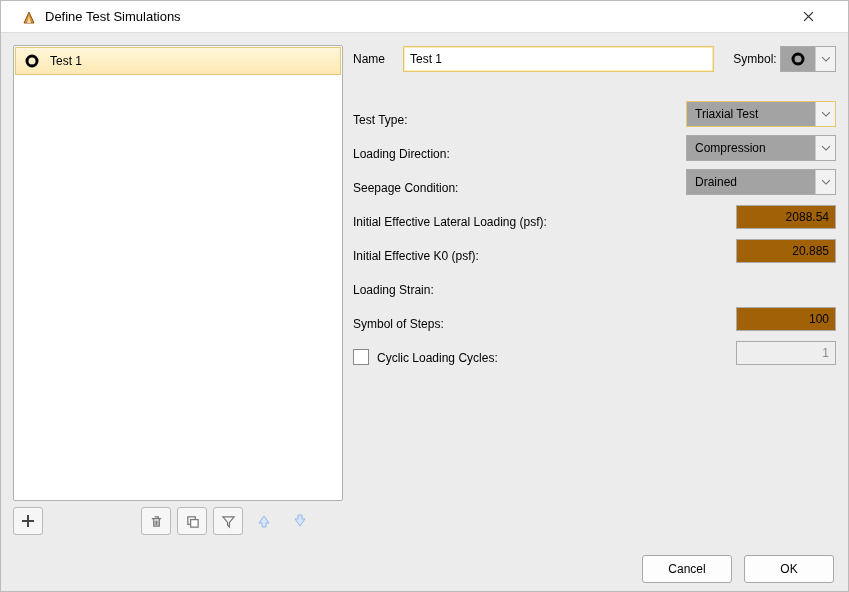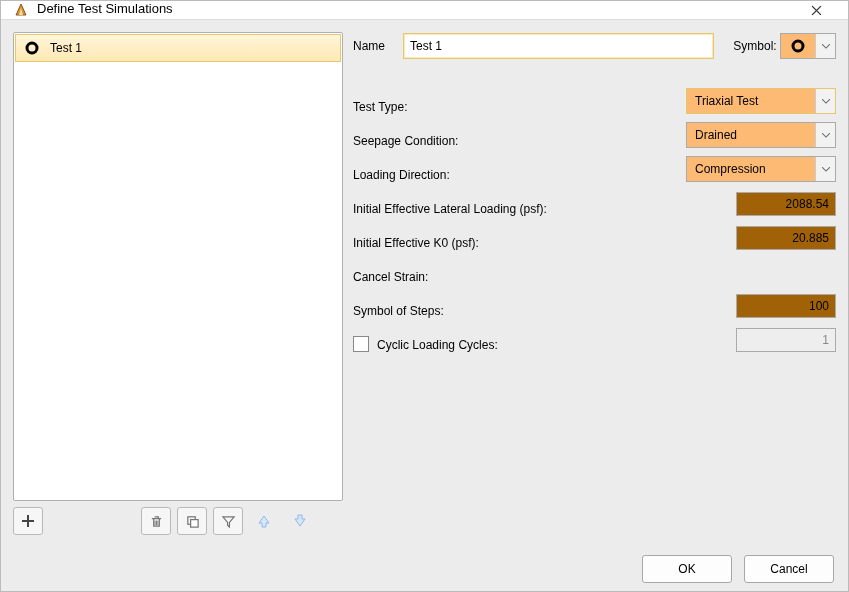--- a/index.html
+++ b/index.html
@@ -7,21 +7,21 @@
     margin: 0; padding: 0;
     width: 849px; height: 592px;
     font-family: "Segoe UI", Tahoma, sans-serif;
     font-size: 12px;
     background: #fff;
     color: #000;
     overflow: hidden;
   }
   .window { width: 849px; height: 592px; border: 1px solid #bbb; display:flex; flex-direction:column; }
   .titlebar {
-    height: 19px; display:flex; padding: 0 12px; border-bottom:1px solid #ddd;
+    height: 32px; display:flex; align-items:center; padding: 0 20px; border-bottom:1px solid #ddd;
   }
   .titlebar .appicon { width:16px; height:16px; margin-right:8px; }
   .titlebar .title { font-size:13px; flex:0 0 auto; }
   .titlebar .spacer { flex:1; }
   .titlebar .close { width:40px; height:100%; display:flex; align-items:center; justify-content:center; cursor:pointer; }
 
   .body { flex:1; display:flex; flex-direction:column; background:#ececec; }
   .main { flex:1; display:flex; padding:12px; gap:10px; min-height:0; }
   .left { width:330px; display:flex; flex-direction:column; }
   .listbox {
@@ -59,21 +59,21 @@
     border:1px solid #e6c76e; box-shadow: inset 0 0 0 1px #ffe9b4;
   }
   input.num {
     height:24px; width:100px; border:1px solid #aaa; background:#a16207; padding:0 6px; font:inherit; text-align:right;
   }
   input.num:disabled { background:#eee; color:#888; }
   .select {
     display:flex; align-items:stretch; border:1px solid #aaa; background:#fff; height:26px;
   }
   .select.highlight { border-color:#e6c76e; }
-  .select .val { flex:1; padding:0 8px; display:flex; align-items:center; background:#fdba74; }
+  .select .val { flex:1; padding:0 8px; display:flex; align-items:center; background:#a3a3a3; }
   .select .arrow {
     width:20px; display:flex; align-items:center; justify-content:center; background:#f2f2f2; border-left:1px solid #ccc; cursor:pointer;
   }
   .select.small .val { justify-content:center; }
   .symholder { display:flex; align-items:center; justify-content:center; width:28px; }
 
   .form .prop { display:flex; align-items:flex-end; height:34px; }
   .form .prop .plab { flex:1; }
   .form .prop .pctl { flex:0 0 auto; }
   .form .prop .pctl.select { width:150px; }
@@ -192,70 +192,70 @@
               <span class="val">Triaxial Test</span>
               <span class="arrow">
                   <svg viewBox="0 0 10 6" width="8" height="5">
                     <path d="M0 0 L5 5 L10 0" fill="none" stroke="#666" stroke-width="1.3"></path>
                   </svg>
                 </span>
             </div>
           </div>
 
           <div class="prop">
+            <span class="plab">Loading Direction:</span>
+            <div class="pctl select">
+              <span class="val">Compression</span>
+              <span class="arrow">
+                  <svg viewBox="0 0 10 6" width="8" height="5">
+                    <path d="M0 0 L5 5 L10 0" fill="none" stroke="#666" stroke-width="1.3"></path>
+                  </svg>
+                </span>
+            </div>
+          </div>
+
+          <div class="prop">
             <span class="plab">Seepage Condition:</span>
             <div class="pctl select">
               <span class="val">Drained</span>
               <span class="arrow">
                   <svg viewBox="0 0 10 6" width="8" height="5">
                     <path d="M0 0 L5 5 L10 0" fill="none" stroke="#666" stroke-width="1.3"></path>
                   </svg>
                 </span>
             </div>
           </div>
 
           <div class="prop">
-            <span class="plab">Loading Direction:</span>
-            <div class="pctl select">
-              <span class="val">Compression</span>
-              <span class="arrow">
-                  <svg viewBox="0 0 10 6" width="8" height="5">
-                    <path d="M0 0 L5 5 L10 0" fill="none" stroke="#666" stroke-width="1.3"></path>
-                  </svg>
-                </span>
-            </div>
-          </div>
-
-          <div class="prop">
             <span class="plab">Initial Effective Lateral Loading (psf):</span>
             <span class="pctl"><input class="num" value="2088.54" style=""></span>
           </div>
 
           <div class="prop">
             <span class="plab">Initial Effective K0 (psf):</span>
             <span class="pctl"><input class="num" value="20.885" style=""></span>
           </div>
 
           <div class="prop">
-            <span class="plab">Cancel Strain:</span>
+            <span class="plab">Loading Strain:</span>
           </div>
 
           <div class="prop">
             <span class="plab">Symbol of Steps:</span>
             <span class="pctl"><input class="num" value="100" style=""></span>
           </div>
 
           <div class="prop">
             <span class="checkbox"></span>
             <span class="plab">Cyclic Loading Cycles:</span>
             <span class="pctl"><input class="num" disabled="" value="1" style=""></span>
           </div>
 
         </div>
       </div>
     </div>
 
     <div class="footer">
+      <button class="btn">Cancel</button>
       <button class="btn">OK</button>
-      <button class="btn">Cancel</button>
     </div>
   </div>
 </div>
 
 </body></html>

